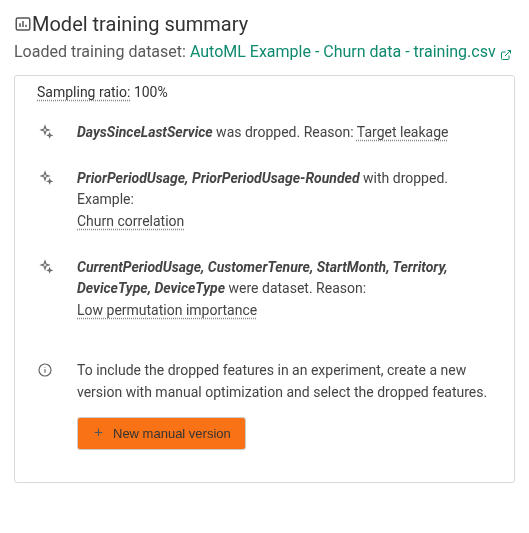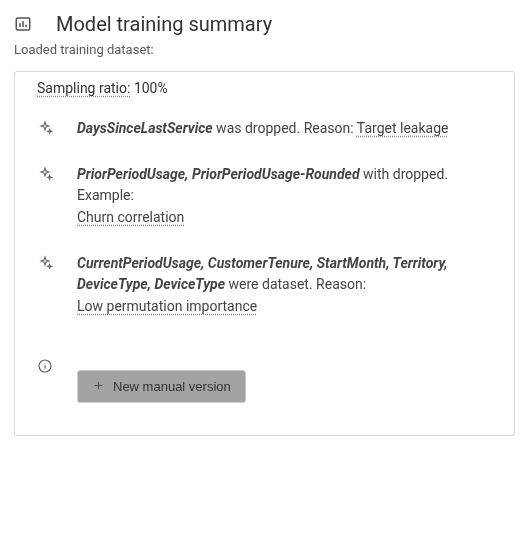--- a/index.html
+++ b/index.html
@@ -7,36 +7,36 @@
       font-family: -apple-system, BlinkMacSystemFont, "Segoe UI", Roboto, Helvetica, Arial, sans-serif;
       background: #fff;
       color: #333;
       width: 529px;
       padding: 12px 14px;
       font-size: 14px;
     }
     .header-row {
       display: flex;
       align-items: center;
-      gap: 24px;
+      gap: 0;
       margin-bottom: 6px;
     }
     .title-icon {
       width: 18px;
       height: 18px;
       color: #555;
       flex-shrink: 0;
     }
     .main-title {
       font-size: 20px;
       font-weight: 400;
       color: #333;
     }
     .dataset-row {
-      font-size: 13px;
+      font-size: 16px;
       color: #595959;
       margin-bottom: 14px;
     }
     .dataset-link {
       color: #0e8a6f;
       text-decoration: none;
       display: inline-flex;
       align-items: center;
       gap: 4px;
     }
@@ -77,21 +77,21 @@
     .item-body {
       flex: 1;
       color: #444;
     }
     .bold-i { font-weight: 700; font-style: italic; }
     .info-section { margin-top: 38px; }
     .btn {
       display: inline-flex;
       gap: 8px;
       border: 1px solid #ccc;
-      background: #a3a3a3;
+      background: #f97316;
       border-radius: 3px;
       padding: 8px 14px;
       font-size: 13px;
       color: #333;
       cursor: pointer;
       margin-top: 14px;
     }
     .plus-icon { width: 13px; height: 13px; color:#555; }
   </style>
 </head>
@@ -104,20 +104,30 @@
       <line x1="8" y1="16" x2="8" y2="11"></line>
       <line x1="12" y1="16" x2="12" y2="8"></line>
       <line x1="16" y1="16" x2="16" y2="13"></line>
     </svg>
   </span>
   <h1 class="main-title">Model training summary</h1>
 </div>
 
 <div class="dataset-row">
   <span>Loaded training dataset:</span>
+  <a href="#" class="dataset-link">
+    <span>AutoML Example - Churn data - training.csv</span>
+    <span class="ext-icon">
+      <svg viewBox="0 0 24 24" fill="none" stroke="currentColor" stroke-width="2">
+        <path d="M18 13v6a2 2 0 0 1-2 2H5a2 2 0 0 1-2-2V8a2 2 0 0 1 2-2h6"></path>
+        <polyline points="15 3 21 3 21 9"></polyline>
+        <line x1="10" y1="14" x2="21" y2="3"></line>
+      </svg>
+    </span>
+  </a>
 </div>
 
 <div class="card">
 
   <div class="sampling-row">
     <span class="underline-dotted">Sampling ratio:</span>
     <span> </span>
     <span>100%</span>
   </div>
 
@@ -162,20 +172,21 @@
 
   <div class="item info-section">
     <span class="item-icon">
       <svg viewBox="0 0 24 24" fill="none" stroke="currentColor" stroke-width="1.8">
         <circle cx="12" cy="12" r="9"></circle>
         <line x1="12" y1="11" x2="12" y2="16"></line>
         <circle cx="12" cy="8" r="0.8" fill="currentColor" stroke="none"></circle>
       </svg>
     </span>
     <div class="item-body">
+      <div>To include the dropped features in an experiment, create a new version with manual optimization and select the dropped features.</div>
       <button class="btn">
         <span class="plus-icon">
           <svg viewBox="0 0 24 24" fill="none" stroke="currentColor" stroke-width="2">
             <line x1="12" y1="5" x2="12" y2="19"></line>
             <line x1="5" y1="12" x2="19" y2="12"></line>
           </svg>
         </span>
         <span>New manual version</span>
       </button>
     </div>

